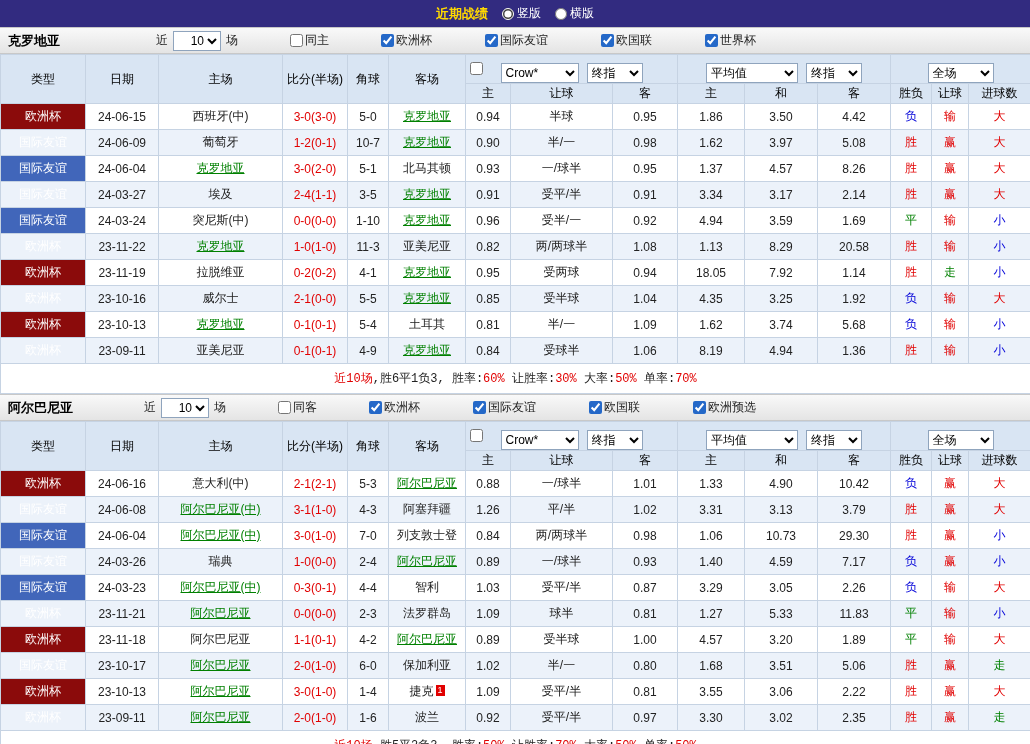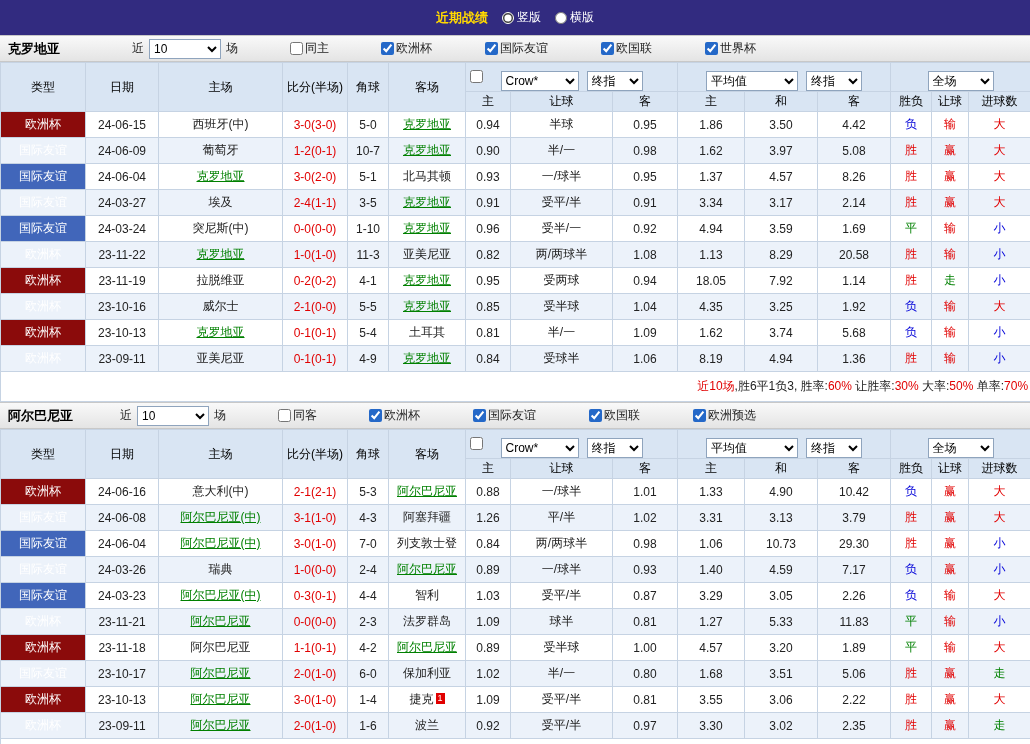--- a/index.html
+++ b/index.html
@@ -3,39 +3,39 @@
 <meta charset="utf-8">
 <style>
   * { box-sizing: border-box; margin: 0; padding: 0; }
   html,body { width: 1030px; }
   body {
     font-family: "Liberation Sans", "DejaVu Sans", sans-serif;
     font-size: 12px; color: #222; background: #fff;
   }
   
   .topbar {
-    height: 35px; background: #322b80; color: #fff;
+    height: 27px; background: #322b80; color: #fff;
     display: flex; align-items: center; justify-content: center; gap: 14px;
   }
   .topbar .title { color: #ffd800; font-weight: bold; font-size: 13px; }
   .topbar label { display: inline-flex; align-items: center; gap: 3px; cursor: pointer; }
   .topbar input[type=radio] { accent-color: #ffffff; width: 12px; height: 12px; }
   
   .section-bar {
     height: 27px; background: linear-gradient(#f9f9f9, #e4e4e4);
     border-top: 1px solid #c8c8c8; border-bottom: 1px solid #c8c8c8;
     display: flex; align-items: center; padding: 0 8px;
   }
   .team-name { font-weight: bold; font-size: 13px; color: #000; }
   .controls { margin-left: auto; margin-right: 266px; display: flex; align-items: center; gap: 5px; white-space: nowrap; }
   .cb { display: inline-flex; align-items: center; gap: 2px; cursor: pointer; margin-left: 47px; }
   .cb input { accent-color: #2468c8; width: 13px; height: 13px; }
   .filters { display: inline-flex; align-items: center; gap: 6px; }
   select { font-size: 12px; height: 20px; border: 1px solid #8fa4bd; background: #fff; }
-  .count-select { width: 72px; }
+  .count-select { width: 48px; text-align: right; }
   .bm-select { width: 78px; }
   .stage-select { width: 56px; }
   .avg-select { width: 92px; }
   .scope-select { width: 66px; }
   
   table { width: 1030px; table-layout: fixed; border-collapse: collapse; }
   th, td {
     border: 1px solid #c6d3e3; text-align: center; font-size: 12px;
     overflow: hidden; white-space: nowrap; padding: 0 2px;
   }
@@ -49,21 +49,21 @@
   td.type-friendly { background: #4166ba; }
   .t-red { color: #e10000; }
   .t-blue { color: #0000d8; }
   .t-green { color: #008000; }
   .team-link { color: #008000; text-decoration: underline; cursor: pointer; }
   .red-card {
     display: inline-block; background: #e10000; color: #fff;
     font-size: 9px; line-height: 11px; width: 9px; height: 11px;
     margin-left: 2px; vertical-align: 2px;
   }
-  td.summary { height: 30px; background: #fff; text-align: right; }
+  td.summary { height: 30px; background: #fff; text-align: center; font-family: Liberation Mono, monospace; }
   th.odds-head { position: relative; }
   th.odds-head .hd-cb { position: absolute; left: 4px; top: 7px; accent-color: #2468c8; }
   .sel-group { display: inline-flex; align-items: center; justify-content: center; gap: 8px; margin-top: 8px; }
 </style>
 </head>
 <body>
 
 <div class="topbar">
   <span class="title">近期战绩</span>
   <label>

